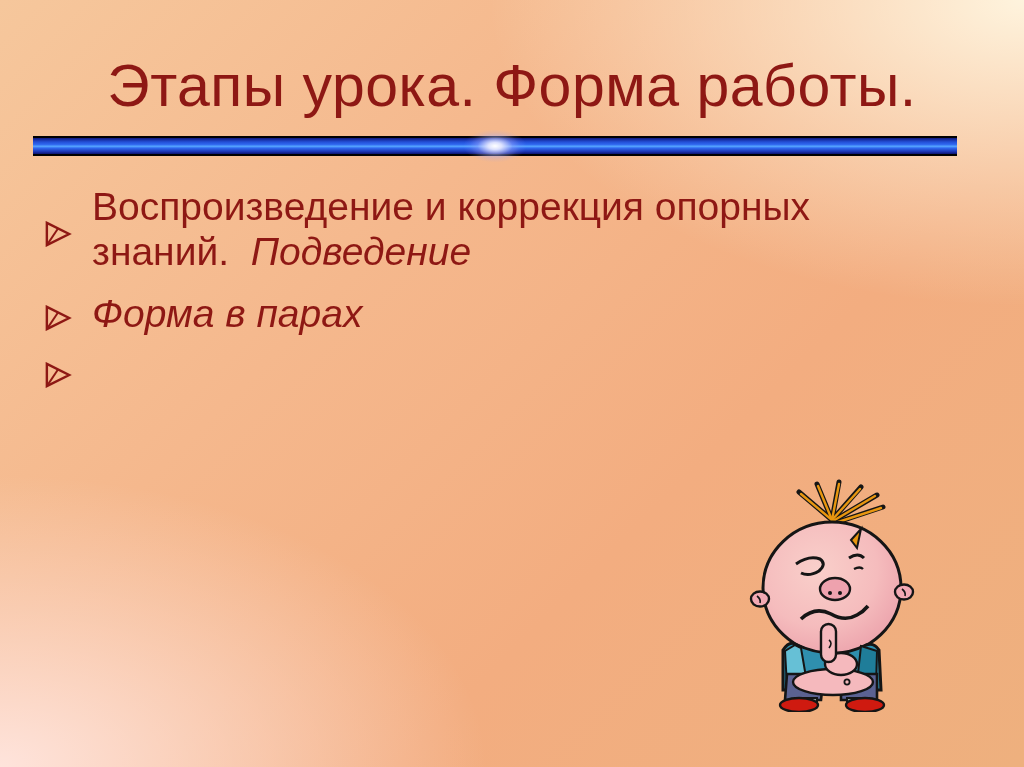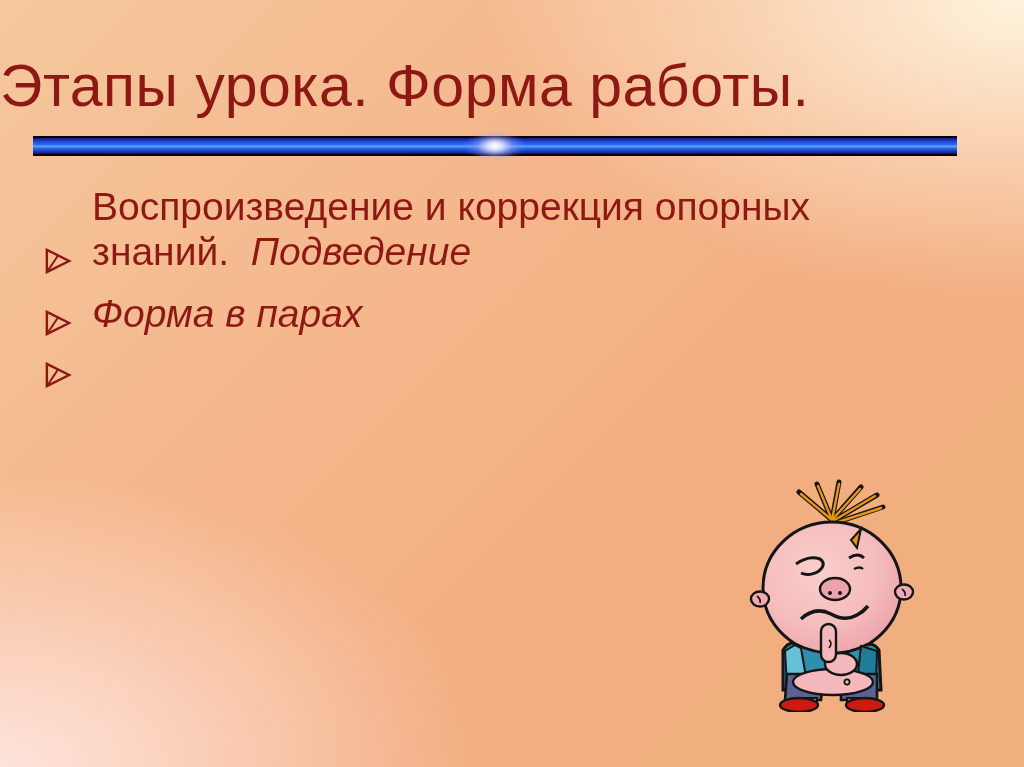--- a/index.html
+++ b/index.html
@@ -9,38 +9,38 @@
   }
   .slide{
     position:relative;width:1024px;height:767px;overflow:hidden;
     background:
       radial-gradient(55% 42% at 100% 0%,  rgba(255,247,226,0.95) 0%, rgba(255,247,226,0) 95%),
       radial-gradient(50% 40% at 0% 100%,  rgba(255,230,224,0.95) 0%, rgba(255,230,224,0) 95%),
       linear-gradient(135deg,#f6c79c 0%,#f5b88d 35%,#f3ad80 65%,#eeb07e 100%);
   }
   .title{
     position:absolute;top:56px;left:0;width:100%;margin:0;
-    text-align:left;font-size:59px;font-weight:400;line-height:1.05;
+    text-align:center;font-size:59px;font-weight:400;line-height:1.05;
     color:#8e1814;letter-spacing:0.5px;white-space:nowrap;
   }
   .divider{
     position:absolute;top:136px;left:33px;width:924px;height:16px;
     border-top:2px solid #000;border-bottom:2px solid #000;
     background:linear-gradient(to bottom,#10187e 0%,#2350d8 25%,#2e66ee 40%,#55a5ff 52%,#2e66ee 64%,#1c35b4 85%,#0d1470 100%);
   }
   .glint{
     position:absolute;left:50%;top:50%;width:84px;height:44px;
     transform:translate(-50%,-50%);pointer-events:none;
     background:radial-gradient(closest-side,#ffffff 0%,rgba(230,232,255,0.95) 16%,rgba(160,170,255,0.45) 42%,rgba(150,160,255,0.15) 60%,rgba(150,160,255,0) 75%);
   }
   ul.bullets{
     position:absolute;top:184px;left:44px;width:912px;margin:0;padding:0;list-style:none;
   }
   ul.bullets li{
-    display:flex;align-items:flex-end;margin:0 0 17px 0;
+    display:flex;align-items:center;margin:0 0 17px 0;
   }
   .marker{
     flex:0 0 30px;width:30px;margin-top:9px;margin-right:18px;color:#8e1814;
   }
   .marker svg{display:block;}
   .btext{
     font-size:39px;line-height:45px;color:#8e1814;white-space:pre-wrap;
   }
   .btext .it{font-style:italic;}
   .boy{position:absolute;left:748px;top:478px;}

